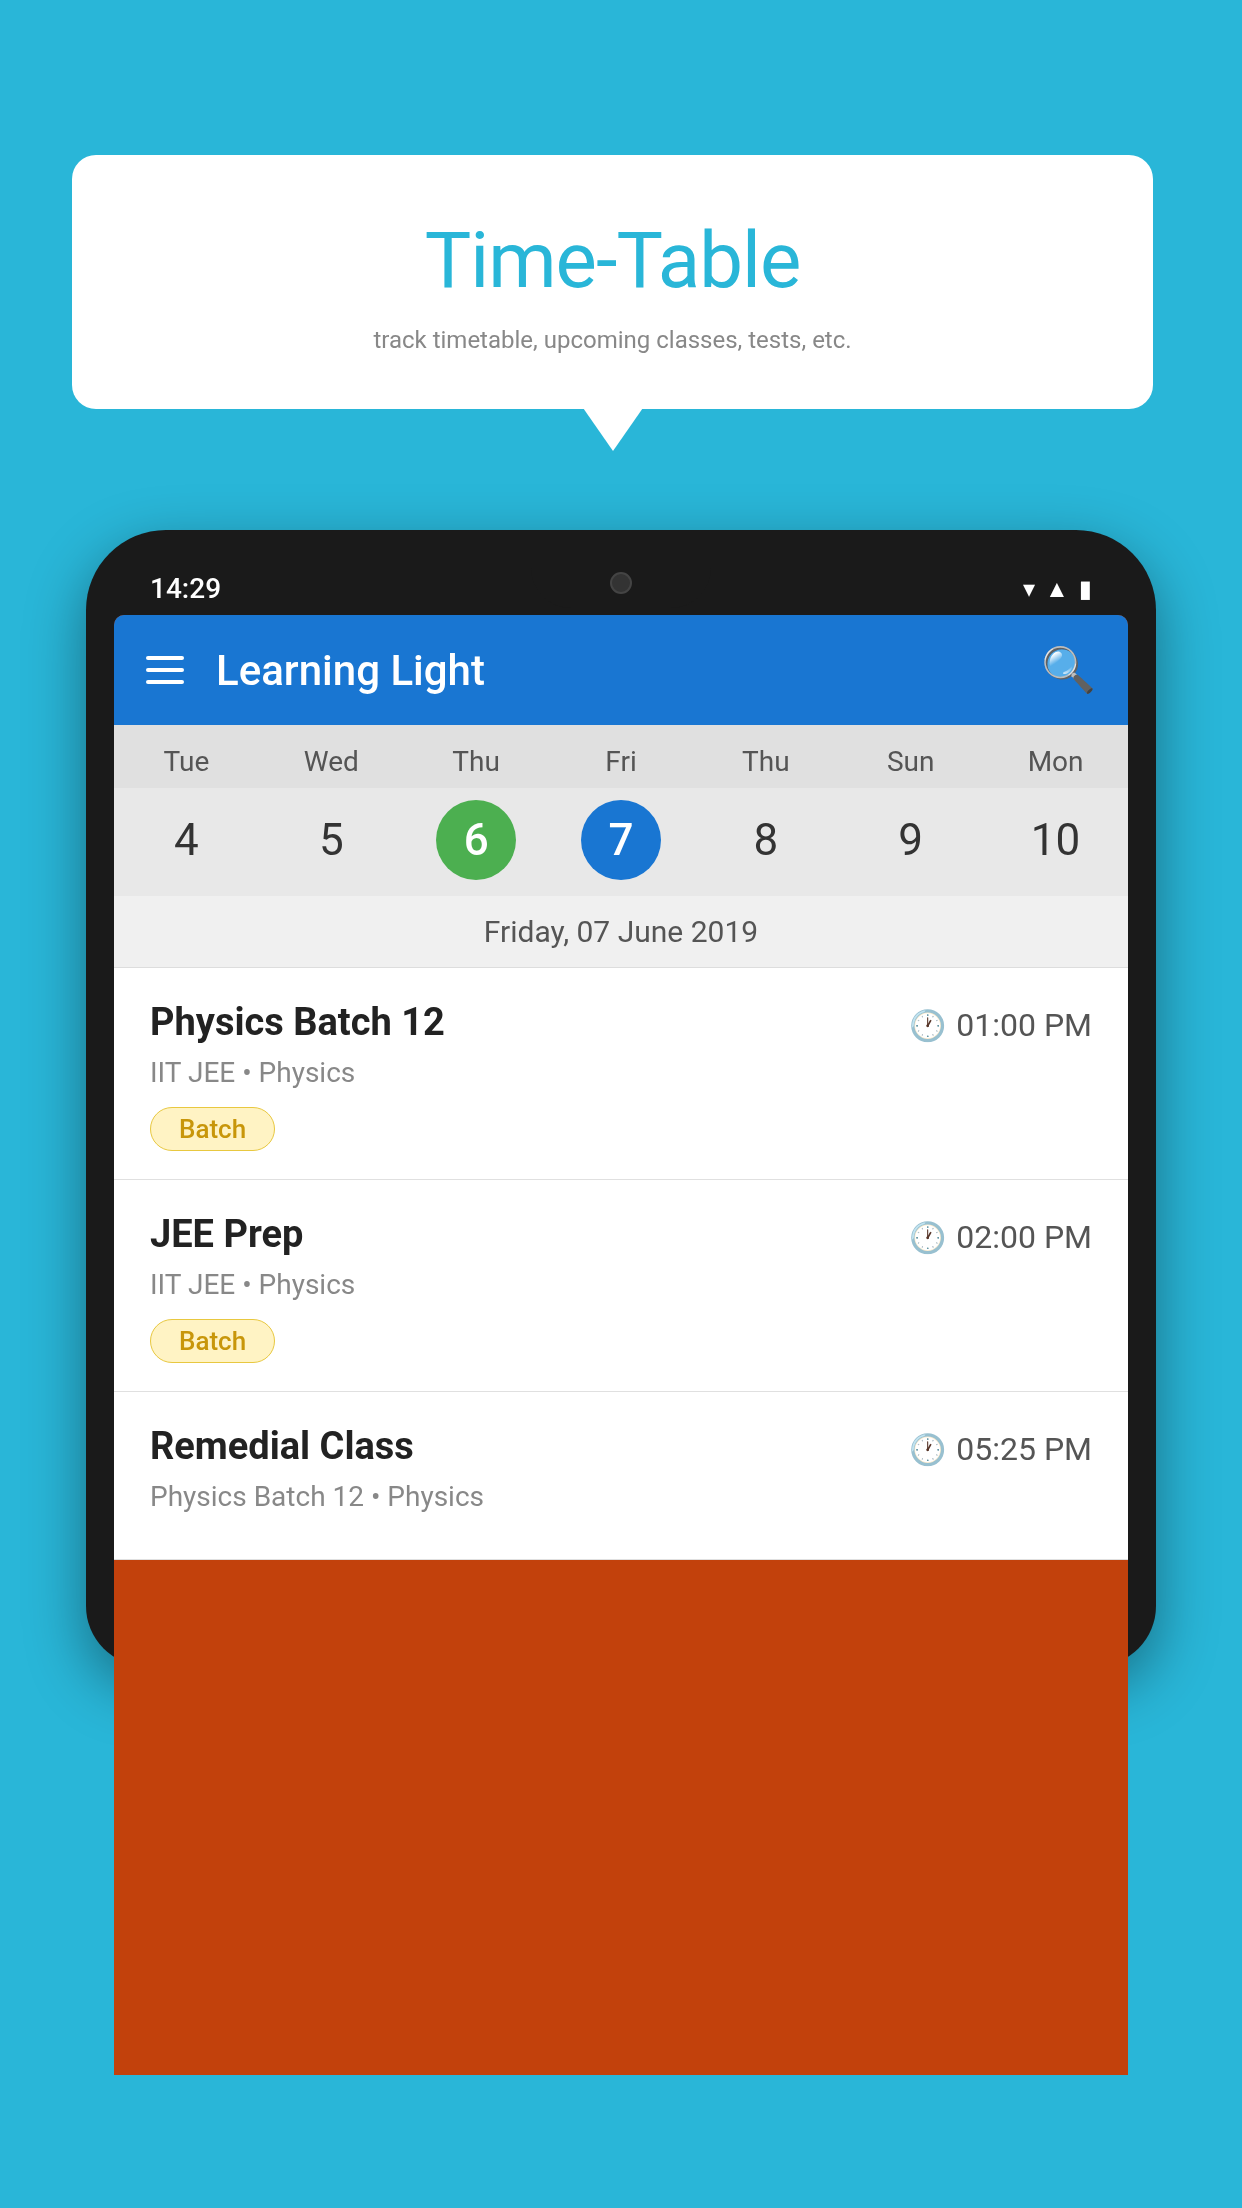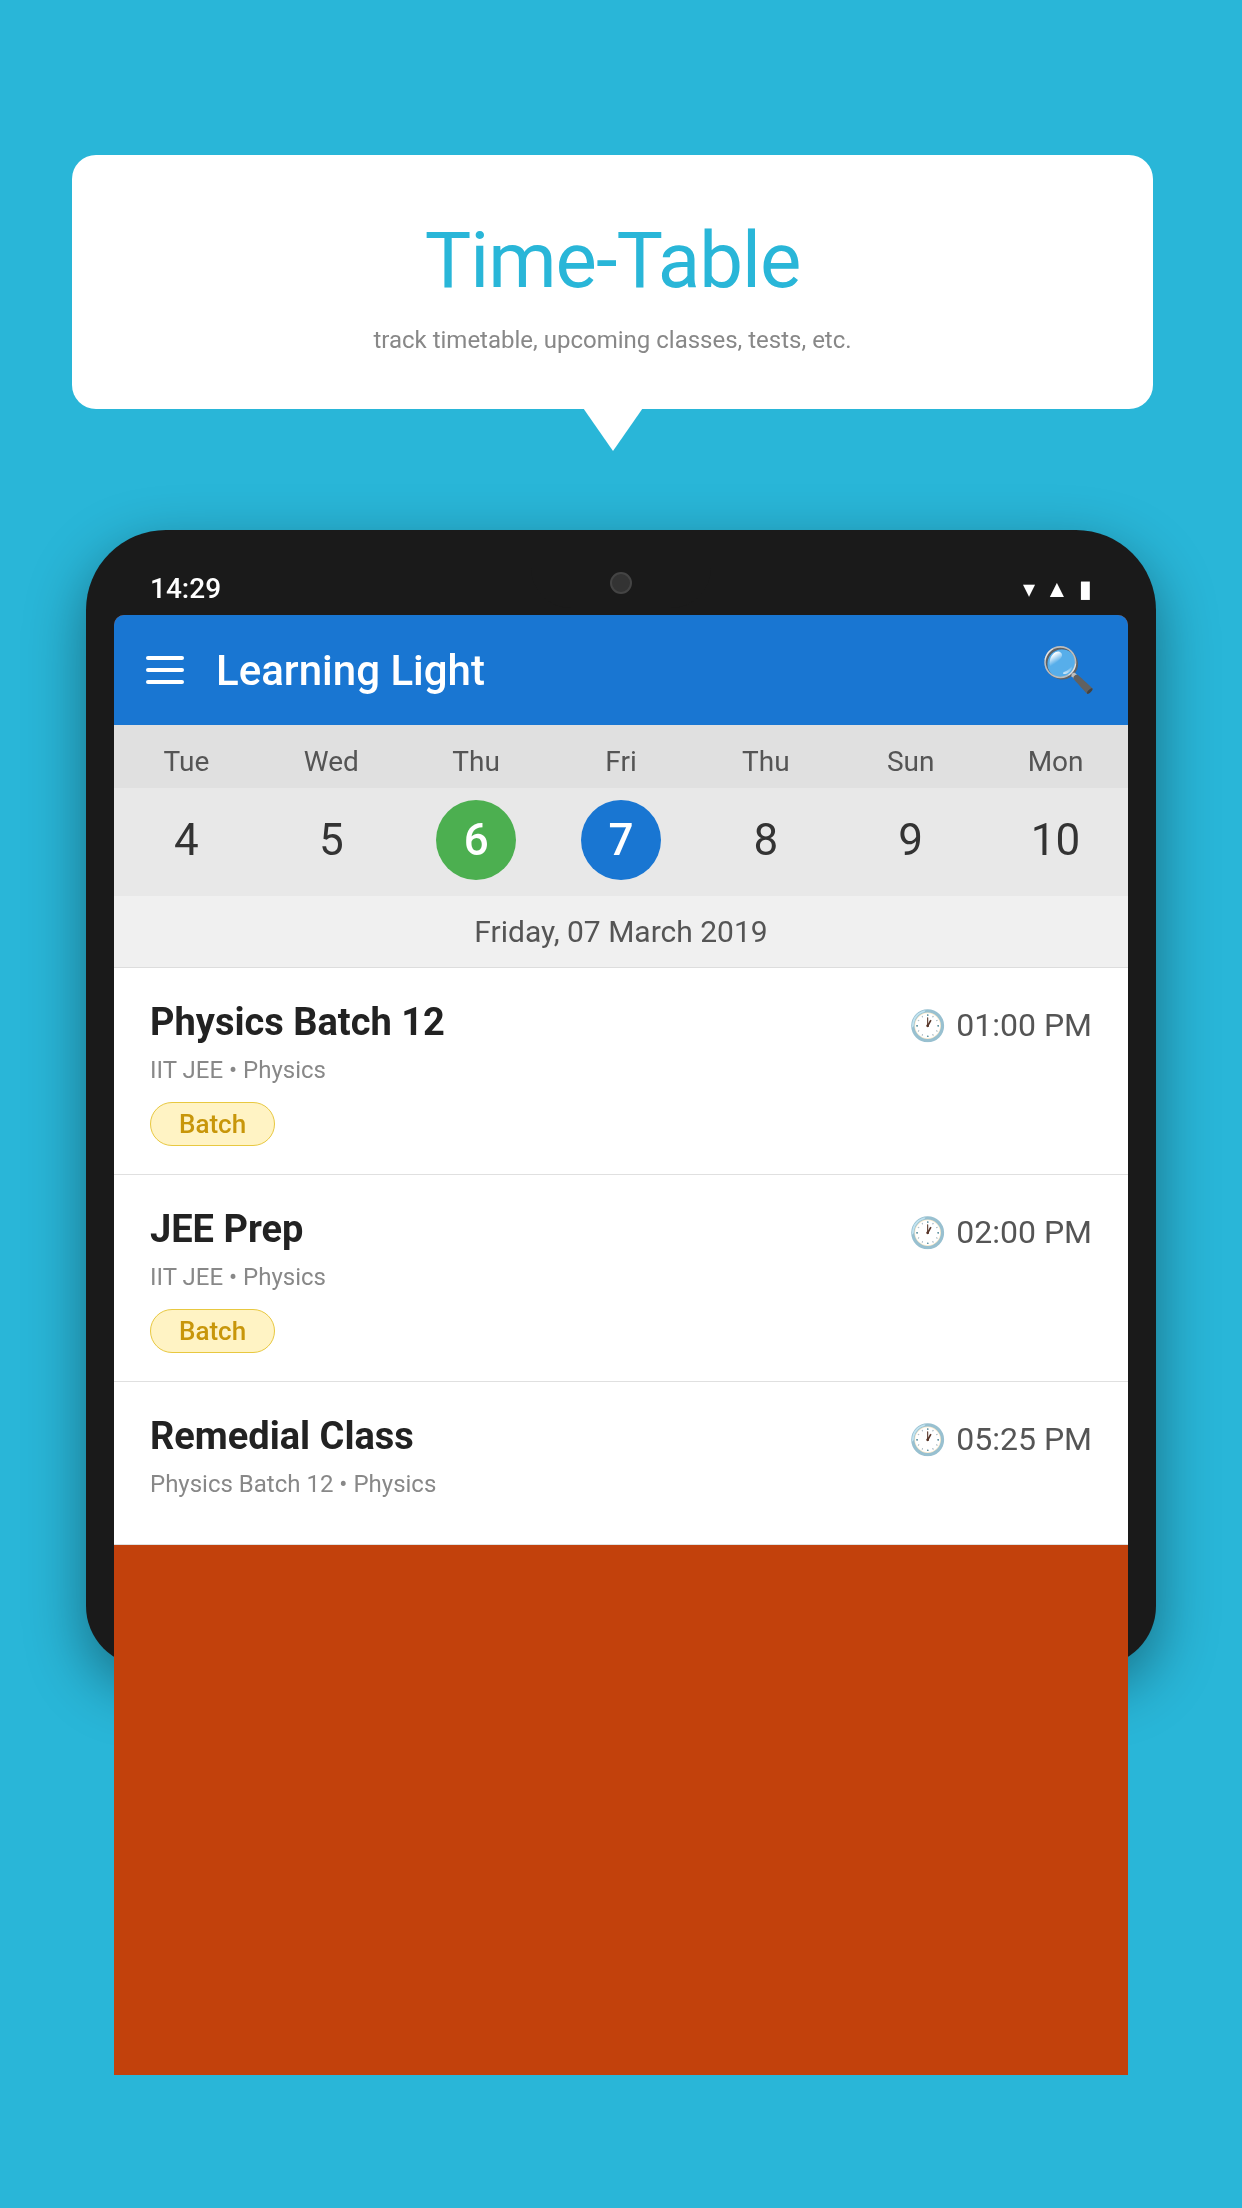--- a/index.html
+++ b/index.html
@@ -274,21 +274,21 @@
       font-size: 32px;
       color: #555;
     }
 
     .clock-icon {
       font-size: 30px;
       color: #777;
     }
 
     .class-meta {
-      font-size: 24px;
+      font-size: 28px;
       color: #888;
       margin-bottom: 18px;
     }
 
     .batch-badge {
       display: inline-block;
       background: #FFF3C4;
       color: #C8960A;
       border: 1.5px solid #E8C840;
       border-radius: 30px;
@@ -350,21 +350,21 @@
           <div class="day-number">
             <div class="day-circle green">6</div>
           </div>
           <div class="day-number">
             <div class="day-circle blue">7</div>
           </div>
           <div class="day-number">8</div>
           <div class="day-number">9</div>
           <div class="day-number">10</div>
         </div>
-        <div class="selected-date-bar">Friday, 07 March 2019</div>
+        <div class="selected-date-bar">Friday, 07 June 2019</div>
       </div>
 
       <div class="class-list">
 
         <div class="class-card">
           <div class="class-card-top">
             <div class="class-name">Physics Batch 12</div>
             <div class="class-time">
               <span class="clock-icon">🕐</span>
               <span>01:00 PM</span>

